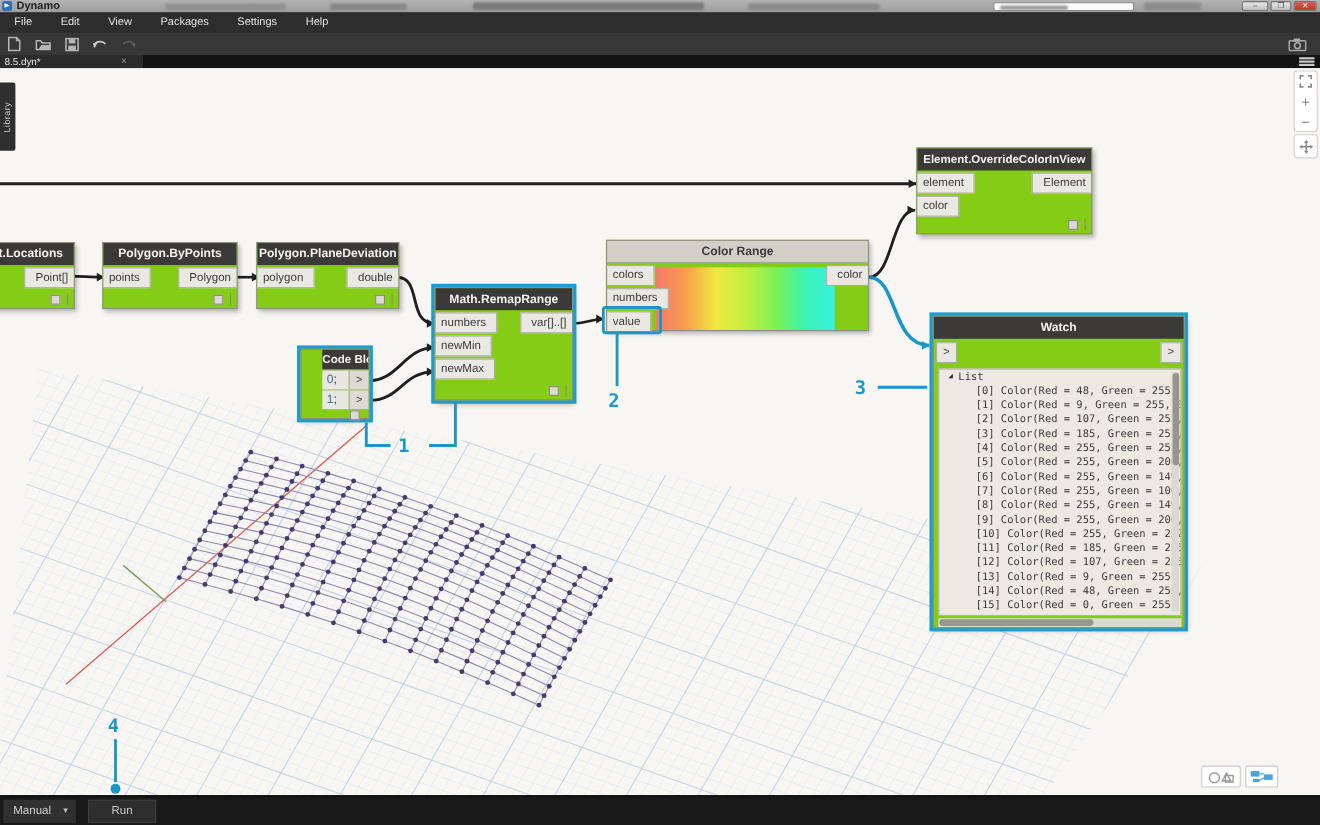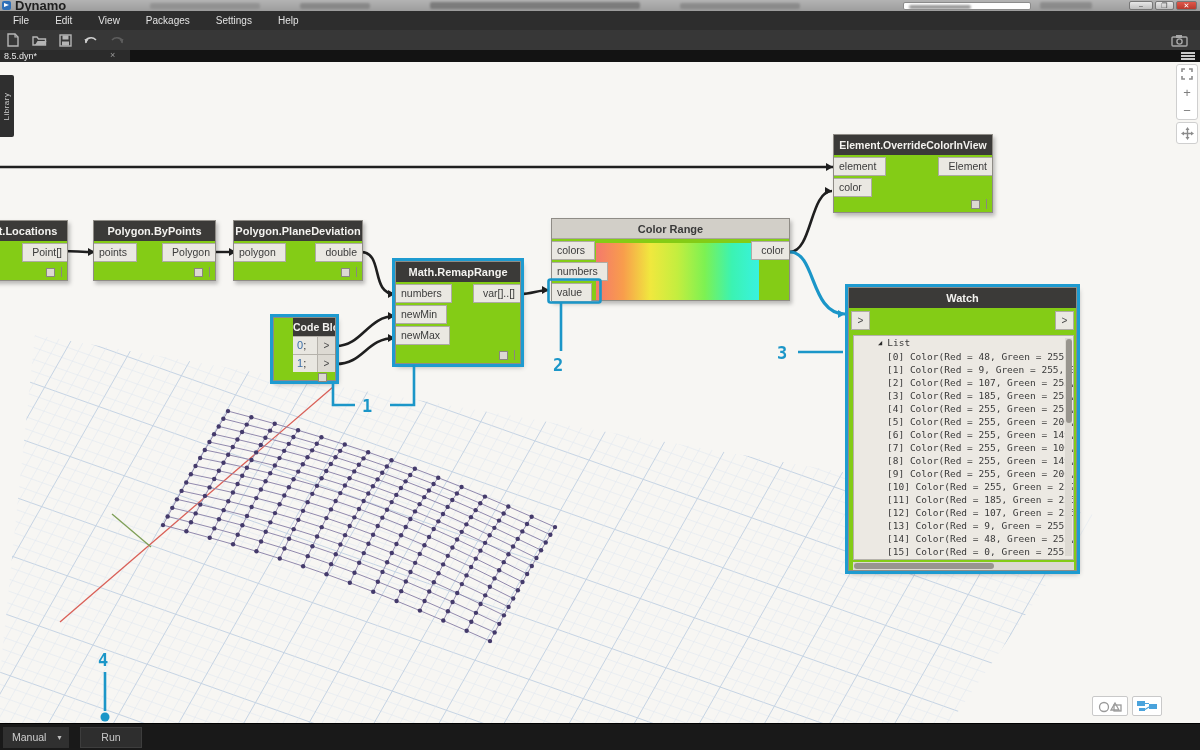--- a/index.html
+++ b/index.html
@@ -7,21 +7,21 @@
   body { font-family:"Liberation Sans", sans-serif; background:#f7f6f3; }
   .app { position:relative; width:1200px; height:750px; }
 
   
   .titlebar { position:absolute; left:0; top:0; width:1200px; height:11px;
     background:linear-gradient(#b3b3b3,#9d9d9d); }
   .appicon { position:absolute; left:2px; top:1px; width:9px; height:9px;
     background:#2e6fb8; border-radius:2px; }
   .appicon:after{ content:""; position:absolute; left:2px; top:2px; border-left:5px solid #fff;
     border-top:2.5px solid transparent; border-bottom:2.5px solid transparent; }
-  .wintitle { position:absolute; left:15px; top:0; font-size:13px; line-height:11px; color:#1e1e1e; font-weight:bold; }
+  .wintitle { position:absolute; left:15px; top:0; font-size:10px; line-height:11px; color:#1e1e1e; font-weight:bold; }
   .blur { position:absolute; filter:blur(1.2px); border-radius:2px; }
   .searchbox { position:absolute; left:903px; top:2px; width:128px; height:8px; background:#fdfdfd;
     border:1px solid #8b8b8b; border-radius:2px; }
   .winbtn { position:absolute; top:1px; height:9px; border:1px solid #777; border-radius:2px;
     background:linear-gradient(#e8e8e8,#bfbfbf); font-size:7px; line-height:7px; text-align:center; color:#444; }
   .winbtn.close { background:linear-gradient(#e0574a,#b83a2e); color:#fff; }
 
   .menubar { position:absolute; left:0; top:11px; width:1200px; height:19px; background:#2d2d2d;
     display:flex; align-items:center; gap:0; }
   .menu-item { color:#e3e3e3; font-size:10px; padding:0 13px; line-height:19px; cursor:default; }
@@ -1188,21 +1188,21 @@
     </div>
 
     <div class="node selected" style="left:848px;top:225px;width:229px;height:284px;">
       <div class="nhead">Watch</div>
       <div class="watch-portrow">
         <span class="wport" style="left:2px;">&gt;</span>
         <span class="wport" style="right:2px;">&gt;</span>
       </div>
       <div class="watch-list">
         <div id="watch-rows">
-            <div class="wrow" style="padding-left: 24px;"><span class="wtri">◢</span>List</div>
+            <div class="wrow" style="padding-left: 8px;"><span class="wtri">◢</span>List</div>
             <div class="wrow" style="padding-left: 33px;">[0] Color(Red = 48, Green = 255,</div>
             <div class="wrow" style="padding-left: 33px;">[1] Color(Red = 9, Green = 255, B</div>
             <div class="wrow" style="padding-left: 33px;">[2] Color(Red = 107, Green = 255,</div>
             <div class="wrow" style="padding-left: 33px;">[3] Color(Red = 185, Green = 255,</div>
             <div class="wrow" style="padding-left: 33px;">[4] Color(Red = 255, Green = 252,</div>
             <div class="wrow" style="padding-left: 33px;">[5] Color(Red = 255, Green = 200,</div>
             <div class="wrow" style="padding-left: 33px;">[6] Color(Red = 255, Green = 149,</div>
             <div class="wrow" style="padding-left: 33px;">[7] Color(Red = 255, Green = 100,</div>
             <div class="wrow" style="padding-left: 33px;">[8] Color(Red = 255, Green = 149,</div>
             <div class="wrow" style="padding-left: 33px;">[9] Color(Red = 255, Green = 200,</div>

